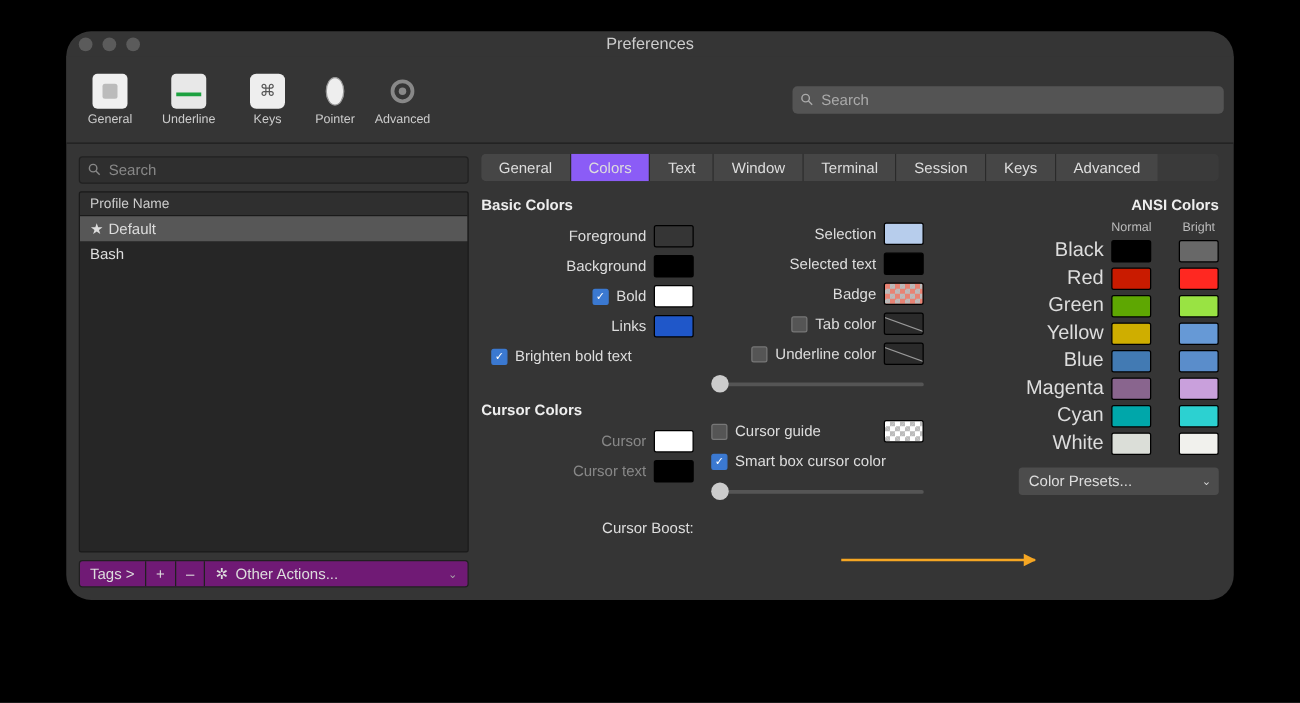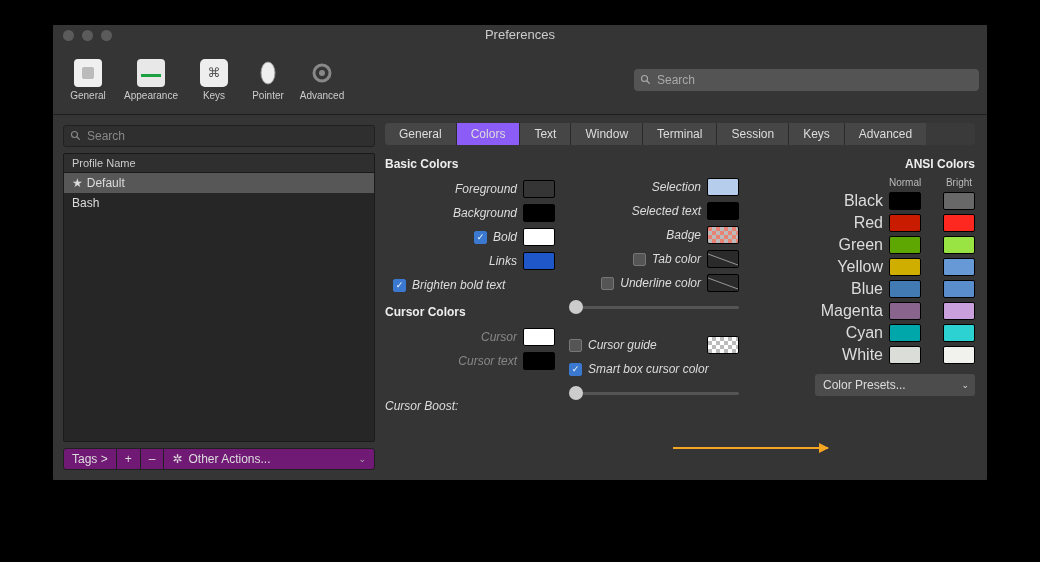--- a/index.html
+++ b/index.html
@@ -1,17 +1,17 @@
 <!DOCTYPE html>
 <html><head>
 <meta charset="utf-8">
 <style>
   * { box-sizing: border-box; margin: 0; padding: 0; font-family: -apple-system, "Helvetica Neue", Arial, sans-serif; }
   body { background: #000; width: 1040px; height: 562px; overflow: hidden; }
-  .window { position: absolute; left: 53px; top: 25px; width: 934px; height: 455px; background: #353535; border-radius: 1px; box-shadow: 0 10px 40px rgba(0,0,0,.6); overflow: hidden; }
+  .window { position: absolute; left: 53px; top: 25px; width: 934px; height: 455px; background: #353535; border-radius: 20px; box-shadow: 0 10px 40px rgba(0,0,0,.6); overflow: hidden; }
   .titlebar { height: 20px; position: relative; }
   .traffic { position: absolute; left: 10px; top: 5px; display: flex; gap: 8px; }
   .traffic span { width: 11px; height: 11px; border-radius: 50%; background: #5b5b5b; display: inline-block; }
   .title { text-align: center; color: #ccc; font-size: 13px; line-height: 20px; }
   .toolbar { height: 70px; background: #353535; display: flex; align-items: center; padding: 0 8px; border-bottom: 1px solid #1e1e1e; }
   .tbitem { display: flex; flex-direction: column; align-items: center; justify-content: center; width: 54px; height: 60px; border-radius: 4px; cursor: pointer; }
   .tbitem.wide { width: 72px; }
   .tbitem.active { background: #4a4a4a; }
   .tbicon { width: 28px; height: 28px; border-radius: 4px; display: flex; align-items: center; justify-content: center; margin-bottom: 3px; }
   .tblabel { font-size: 10px; color: #ccc; }
@@ -37,21 +37,21 @@
   .subtabs { display: flex; background:#3a3a3a; border-radius:4px; overflow:hidden; height:22px; margin-bottom:12px;}
   .stab { flex-grow:0; padding:0 14px; font-size:12px; color:#ddd; display:flex; align-items:center; justify-content:center; border-right:1px solid #2a2a2a; cursor:pointer; background:#464646;}
   .stab:last-child{border-right:none;}
   .stab.active { background: #8b5cf6; }
   .panel { display:flex; gap: 10px; }
   .colL { width: 170px; }
   .colM { width: 170px; }
   .colR { flex:1; }
   .sechead { color:#eee; font-size:12px; font-weight:600; margin-bottom:6px;}
   .row { display:flex; align-items:center; justify-content:flex-end; height:24px; gap:6px;}
-  .row .lbl{ font-size:12px; color:#ddd; font-style:italic;}
+  .row .lbl{ font-size:12px; color:#ddd; text-align:right;}
   .row .lbl.dim{ color:#888;}
   .swatch { width:32px; height:18px; border:1px solid #000; border-radius:2px; cursor:pointer;}
   .swatch.diag { position:relative; overflow:hidden; background:#2a2a2a;}
   .swatch.diag::after{content:""; position:absolute; left:-4px; right:-4px; top:50%; border-top:1px solid #999; transform:rotate(20deg);}
   .swatch.check { background-image: linear-gradient(45deg,#bbb 25%,transparent 25%),linear-gradient(-45deg,#bbb 25%,transparent 25%),linear-gradient(45deg,transparent 75%,#bbb 75%),linear-gradient(-45deg,transparent 75%,#bbb 75%); background-size:8px 8px; background-position:0 0,0 4px,4px -4px,-4px 0; background-color:#fff;}
   .cb { width:13px; height:13px; border:1px solid #777; border-radius:2px; display:inline-flex; align-items:center; justify-content:center; background:#555; font-size:10px; color:#fff;}
   .cb.on{ background:#3b79d1; border-color:#3b79d1;}
   .cb.on::after{content:"✓"; font-size:9px; line-height:1;}
   .slider { position:relative; height:16px; display:flex; align-items:center;}
   .track{ height:3px; background:#555; flex:1; border-radius:2px;}
@@ -84,21 +84,21 @@
           <svg width="16" height="16">
             <rect x="2" y="2" width="12" height="12" rx="2" fill="#bbb"></rect>
           </svg>
         </div>
       <span class="tblabel">General</span>
     </div>
     <div class="tbitem wide">
       <div class="tbicon" style="background:#e8e8e8;">
           <div style="width:20px;height:3px;background:#1da140;margin-top:6px;"></div>
         </div>
-      <span class="tblabel">Appearance</span>
+      <span class="tblabel">Underline</span>
     </div>
     <div class="tbitem">
       <div class="tbicon" style="background:#eee;border-radius:5px;">
           <span style="font-size:13px;color:#555;">⌘</span>
         </div>
       <span class="tblabel">Keys</span>
     </div>
     <div class="tbitem">
       <div class="tbicon">
           <svg width="16" height="24">
@@ -189,21 +189,21 @@
               </div>
           <div class="row">
                 <span class="lbl">Links</span>
                 <div class="swatch" style="background:#1f57c9"></div>
               </div>
           <div class="row" style="justify-content:flex-start;padding-left:8px;">
                 <span class="cb on"></span>
                 <span class="lbl">Brighten bold text</span>
               </div>
 
-          <div class="sechead" style="margin-top:8px">Cursor Colors</div>
+          <div class="sechead" style="margin-top:24px">Cursor Colors</div>
           <div class="row">
                 <span class="lbl dim">Cursor</span>
                 <div class="swatch" style="background:#fff"></div>
               </div>
           <div class="row">
                 <span class="lbl dim">Cursor text</span>
                 <div class="swatch" style="background:#000"></div>
               </div>
           <div class="row" style="gap:0;margin-top:21px;">
                 <span class="lbl" style="flex:1">Cursor Boost:</span>

